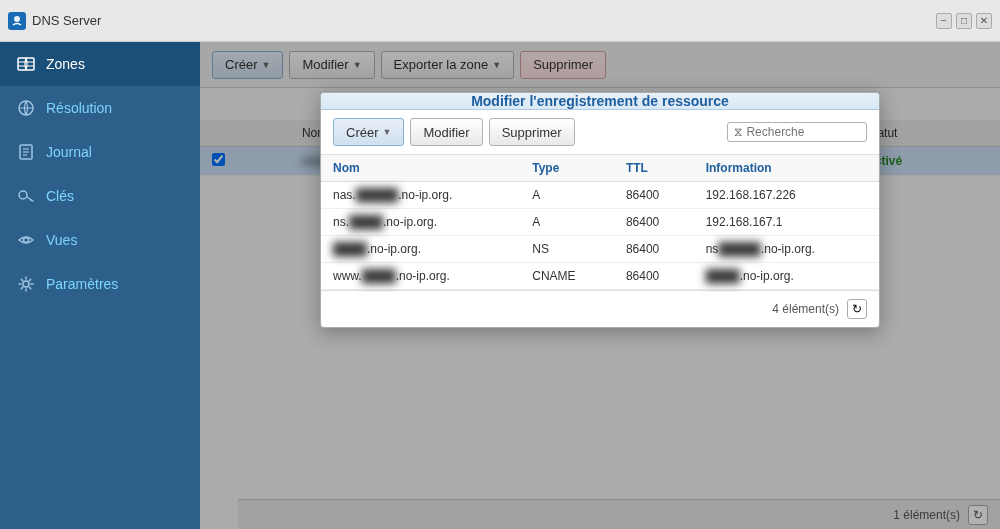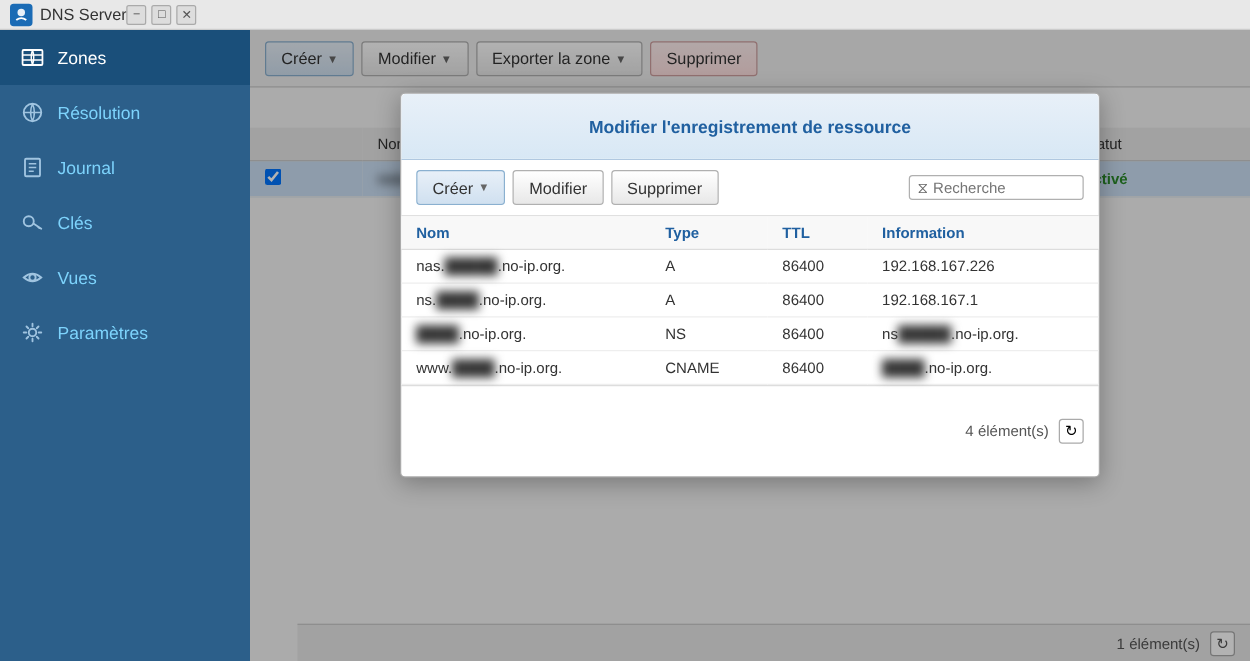--- a/index.html
+++ b/index.html
@@ -9,24 +9,25 @@
       background: #f0f0f0;
       width: 1000px;
       height: 529px;
       overflow: hidden;
       display: flex;
       flex-direction: column;
     }
 
     
     .titlebar {
-      height: 24px;
+      height: 42px;
       background: #e8e8e8;
       display: flex;
       align-items: center;
+      justify-content: space-between;
       padding: 0 8px;
       border-bottom: 1px solid #ccc;
       flex-shrink: 0;
     }
     .titlebar-left {
       display: flex;
       align-items: center;
       gap: 6px;
     }
     .app-icon {
@@ -232,21 +233,21 @@
       border-radius: 4px;
       width: 560px;
       box-shadow: 0 4px 20px rgba(0,0,0,0.3);
       display: flex;
       flex-direction: column;
     }
 
     .modal-header {
       background: linear-gradient(to bottom, #e8f0f8, #d8e8f5);
       border-bottom: 1px solid #b0c8e0;
-      padding: 18px 16px;
+      padding: 0 16px;
       text-align: center;
       font-size: 14px;
       font-weight: bold;
       color: #2060a0;
       border-radius: 4px 4px 0 0;
     }
 
     .modal-toolbar {
       padding: 8px 12px;
       display: flex;
@@ -306,21 +307,21 @@
       font-size: 12px;
       color: #333;
     }
 
     .blurred {
       filter: blur(4px);
       display: inline-block;
     }
 
     .modal-footer {
-      padding: 26px 12px;
+      padding: 8px 12px;
       border-top: 1px solid #ddd;
       display: flex;
       align-items: center;
       justify-content: space-between;
     }
 
     .modal-status {
       font-size: 12px;
       color: #555;
     }

